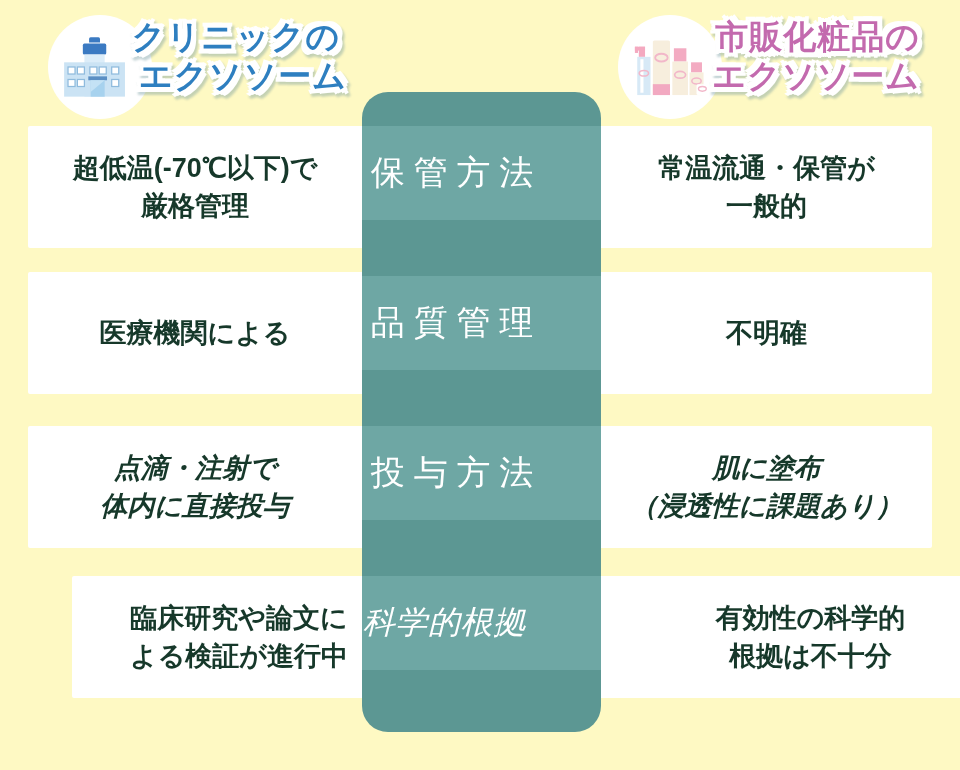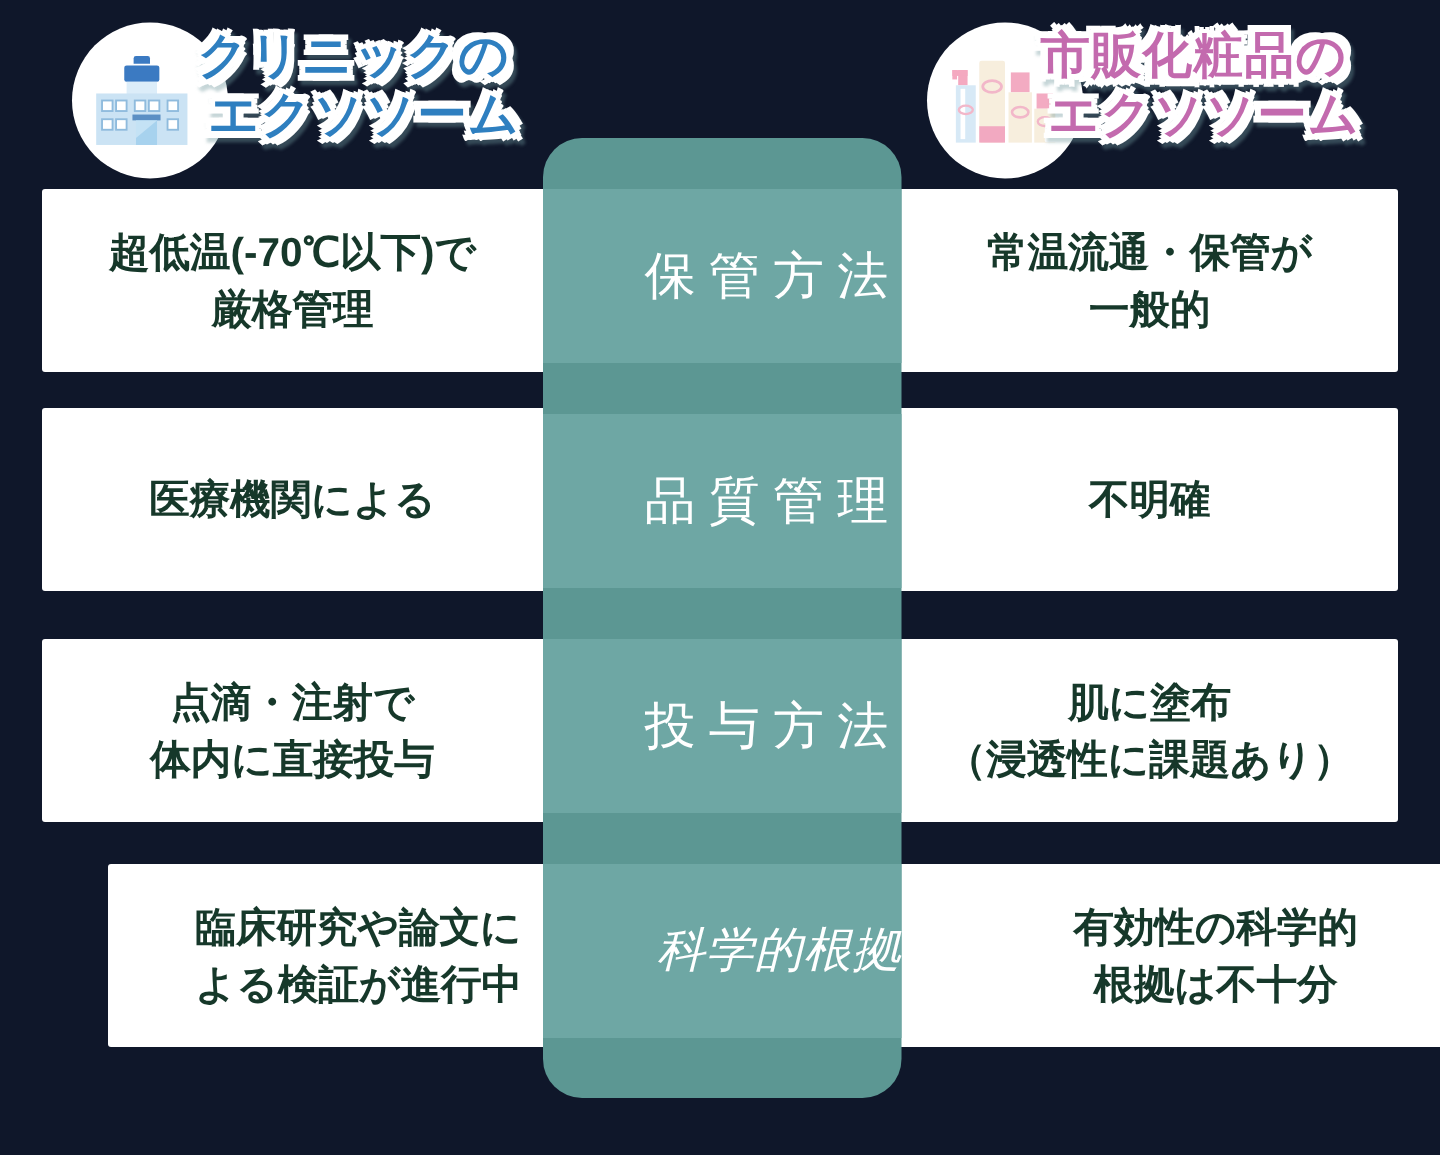--- a/index.html
+++ b/index.html
@@ -1,18 +1,18 @@
 <!DOCTYPE html>
 <html lang="ja"><head>
 <meta charset="utf-8">
 <style>
   html,body{margin:0;padding:0;}
   .stage{
     position:relative;width:960px;height:770px;overflow:hidden;
-    background:#0f172a;
+    background:#fef9c3;
     font-family:"Liberation Sans",sans-serif;
   }
   
   .icon-circle{
     position:absolute;width:104px;height:104px;border-radius:50%;
     background:#ffffff;display:flex;align-items:center;justify-content:center;
   }
   .icon-circle.clinic{left:48px;top:15px;}
   .icon-circle.market{left:618px;top:15px;}
   .header-text{
@@ -20,43 +20,43 @@
     font-weight:bold;font-size:33px;line-height:1.17;letter-spacing:1px;
     text-shadow:
       3px 0 0 #fff,-3px 0 0 #fff,0 3px 0 #fff,0 -3px 0 #fff,
       2px 2px 0 #fff,-2px 2px 0 #fff,2px -2px 0 #fff,-2px -2px 0 #fff,
       4px 2px 0 #fff,-4px 2px 0 #fff,4px -2px 0 #fff,-4px -2px 0 #fff,
       2px 4px 0 #fff,-2px 4px 0 #fff,2px -4px 0 #fff,-2px -4px 0 #fff,
       5px 5px 0 #fff,-5px -5px 0 #fff,-5px 5px 0 #fff,5px -5px 0 #fff;
     filter:drop-shadow(2px 3px 1px rgba(110,150,155,0.4));
   }
   .header-text.clinic{left:112px;color:#2e7fc0;}
-  .header-text.market{left:672px;color:#c36aae;font-family:"DejaVu Serif",serif;}
+  .header-text.market{left:672px;color:#c36aae;font-family:"DejaVu Serif",serif;text-align:right;}
   .header-text .l2{display:block;margin-left:14px;}
   
   .row{
     position:absolute;left:28px;width:904px;height:122px;
     background:#ffffff;border-radius:2px;
   }
-  .row.r0{top:126px;} .row.r1{top:272px;} .row.r2{top:426px;} .row.r3{top:576px;margin-left:44px;}
+  .row.r0{top:126px;} .row.r1{top:272px;} .row.r2{top:426px;font-style:italic;} .row.r3{top:576px;margin-left:44px;}
   .cell{
     position:absolute;top:0;height:100%;display:flex;flex-direction:column;
     align-items:center;justify-content:center;
     color:#16382a;font-size:27px;font-weight:700;line-height:1.42;text-align:center;
   }
   .cell.clinic{left:0;width:334px;}
   .cell.market{left:573px;width:331px;}
   
   .center-column{
     position:absolute;left:362px;top:92px;width:239px;height:640px;
     background:#5c9793;border-radius:26px;
   }
   .band{
-    position:absolute;left:0;width:100%;height:116px;background:#6ea7a4;
-    display:flex;align-items:center;justify-content:flex-end;
+    position:absolute;left:0;width:100%;height:94px;background:#6ea7a4;
+    display:flex;align-items:center;justify-content:flex-start;
   }
   .band.b0{top:34px;} .band.b1{top:184px;} .band.b2{top:334px;} .band.b3{top:484px;}
   .category{
     color:#ffffff;font-family:"DejaVu Serif",serif;font-size:34px;font-weight:500;
     letter-spacing:0.26em;padding-left:0.26em;white-space:nowrap;
   }
   .category.tight{font-size:32px;letter-spacing:0.02em;padding-left:0.02em;font-style:italic;}
 </style>
 </head>
 <body>

